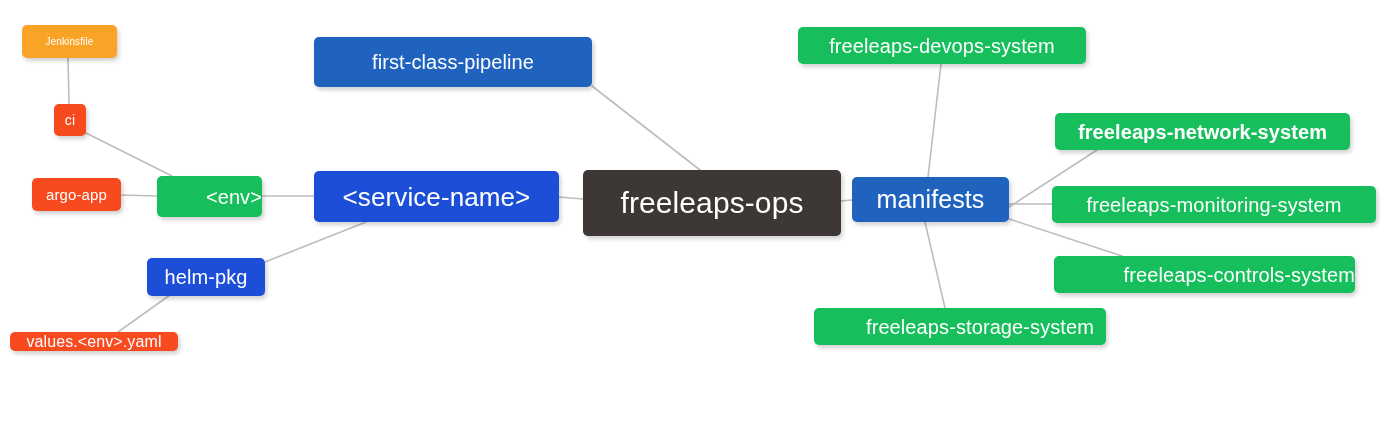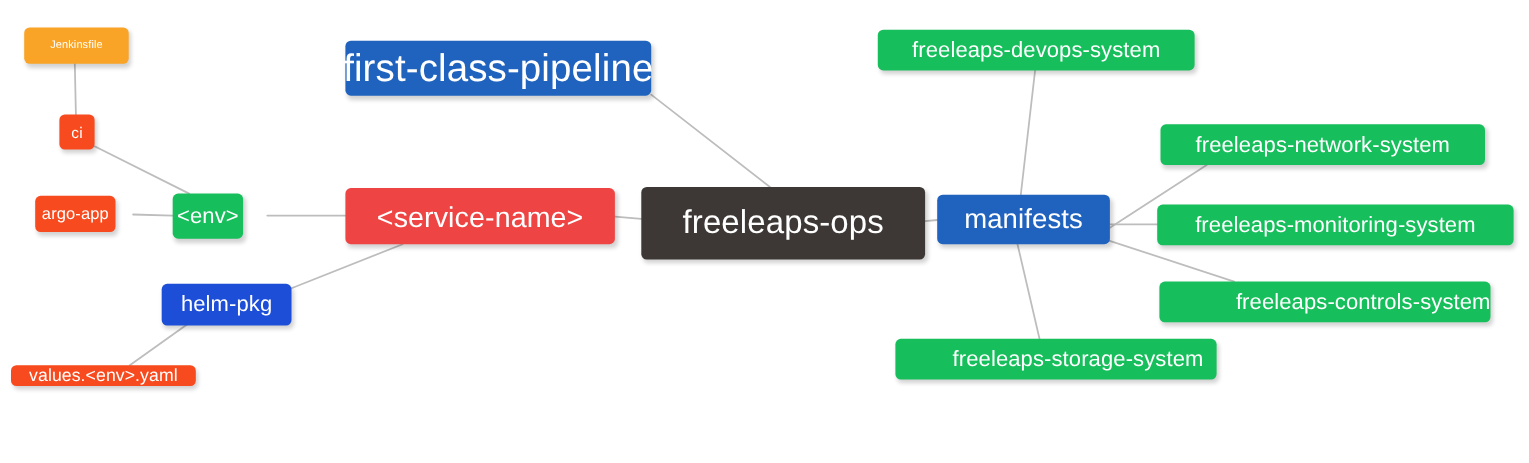--- a/index.html
+++ b/index.html
@@ -58,51 +58,51 @@
       <line x1="941" y1="64" x2="928" y2="177" stroke="#bdbdbd" stroke-width="1.6" stroke-linecap="round"></line>
       <line x1="1009" y1="207" x2="1097" y2="150" stroke="#bdbdbd" stroke-width="1.6" stroke-linecap="round"></line>
       <line x1="1009" y1="204" x2="1052" y2="204" stroke="#bdbdbd" stroke-width="1.6" stroke-linecap="round"></line>
       <line x1="1006" y1="218" x2="1122" y2="256" stroke="#bdbdbd" stroke-width="1.6" stroke-linecap="round"></line>
       <line x1="925" y1="222" x2="945" y2="308" stroke="#bdbdbd" stroke-width="1.6" stroke-linecap="round"></line>
     </svg>
   <div id="node-layer">
       <div class="node" style="left: 583px; top: 170px; width: 258px; height: 66px; background: rgb(61, 56, 53); font-size: 30px;">
         <span class="node-label">freeleaps-ops</span>
       </div>
-      <div class="node" style="left: 314px; top: 37px; width: 278px; height: 50px; background: rgb(31, 99, 191); font-size: 35px;">
+      <div class="node" style="left: 314px; top: 37px; width: 278px; height: 50px; background: rgb(31, 99, 191); font-size: 20px;">
         <span class="node-label">first-class-pipeline</span>
       </div>
-      <div class="node" style="left: 314px; top: 171px; width: 245px; height: 51px; background: #ef4444; font-size: 26px;">
+      <div class="node" style="left: 314px; top: 171px; width: 245px; height: 51px; background: #1d4ed8; font-size: 26px;">
         <span class="node-label">&lt;service-name&gt;</span>
       </div>
       <div class="node" style="left: 852px; top: 177px; width: 157px; height: 45px; background: rgb(31, 99, 191); font-size: 25px;">
         <span class="node-label">manifests</span>
       </div>
-      <div class="node" style="left: 157px; top: 176px; width: 64px; height: 41px; background: rgb(22, 191, 91); font-size: 20px;">
+      <div class="node" style="left: 157px; top: 176px; width: 105px; height: 41px; background: rgb(22, 191, 91); font-size: 20px; justify-content: flex-end;">
         <span class="node-label">&lt;env&gt;</span>
       </div>
       <div class="node" style="left: 147px; top: 258px; width: 118px; height: 38px; background: #1d4ed8; font-size: 20px;">
         <span class="node-label">helm-pkg</span>
       </div>
       <div class="node" style="left: 22px; top: 25px; width: 95px; height: 33px; background: rgb(249, 164, 38); font-size: 10px;">
         <span class="node-label">Jenkinsfile</span>
       </div>
       <div class="node" style="left: 54px; top: 104px; width: 32px; height: 32px; background: rgb(247, 74, 30); font-size: 14px;">
         <span class="node-label">ci</span>
       </div>
-      <div class="node" style="left: 32px; top: 178px; width: 73px; height: 33px; background: rgb(247, 74, 30); font-size: 15px;">
+      <div class="node" style="left: 32px; top: 178px; width: 89px; height: 33px; background: rgb(247, 74, 30); font-size: 15px;">
         <span class="node-label">argo-app</span>
       </div>
       <div class="node" style="left: 10px; top: 332px; width: 168px; height: 19px; background: rgb(247, 74, 30); font-size: 16px;">
         <span class="node-label">values.&lt;env&gt;.yaml</span>
       </div>
       <div class="node" style="left: 798px; top: 27px; width: 288px; height: 37px; background: rgb(22, 191, 91); font-size: 20px;">
         <span class="node-label">freeleaps-devops-system</span>
       </div>
-      <div class="node" style="left: 1055px; top: 113px; width: 295px; height: 37px; background: rgb(22, 191, 91); font-size: 20px;">
+      <div class="node" style="left: 1055px; top: 113px; width: 295px; height: 37px; background: rgb(22, 191, 91); font-size: 20px; font-weight: bold;">
         <span class="node-label">freeleaps-network-system</span>
       </div>
       <div class="node" style="left: 1052px; top: 186px; width: 324px; height: 37px; background: rgb(22, 191, 91); font-size: 20px; text-align: center;">
         <span class="node-label">freeleaps-monitoring-system</span>
       </div>
       <div class="node" style="left: 1054px; top: 256px; width: 301px; height: 37px; background: rgb(22, 191, 91); font-size: 20px; justify-content: flex-end;">
         <span class="node-label">freeleaps-controls-system</span>
       </div>
       <div class="node" style="left: 814px; top: 308px; width: 292px; height: 37px; background: rgb(22, 191, 91); font-size: 20px; padding-left: 40px;">
         <span class="node-label">freeleaps-storage-system</span>

